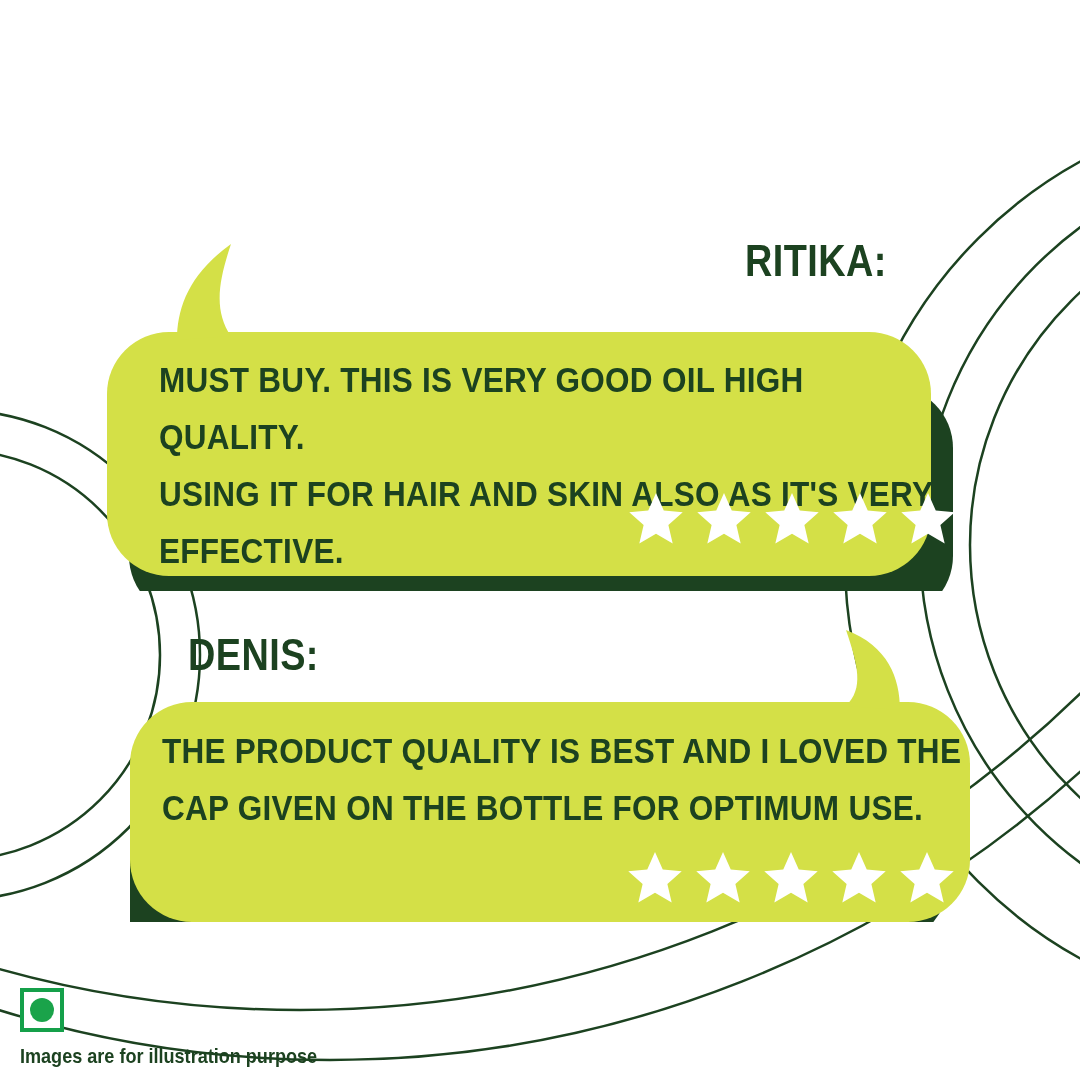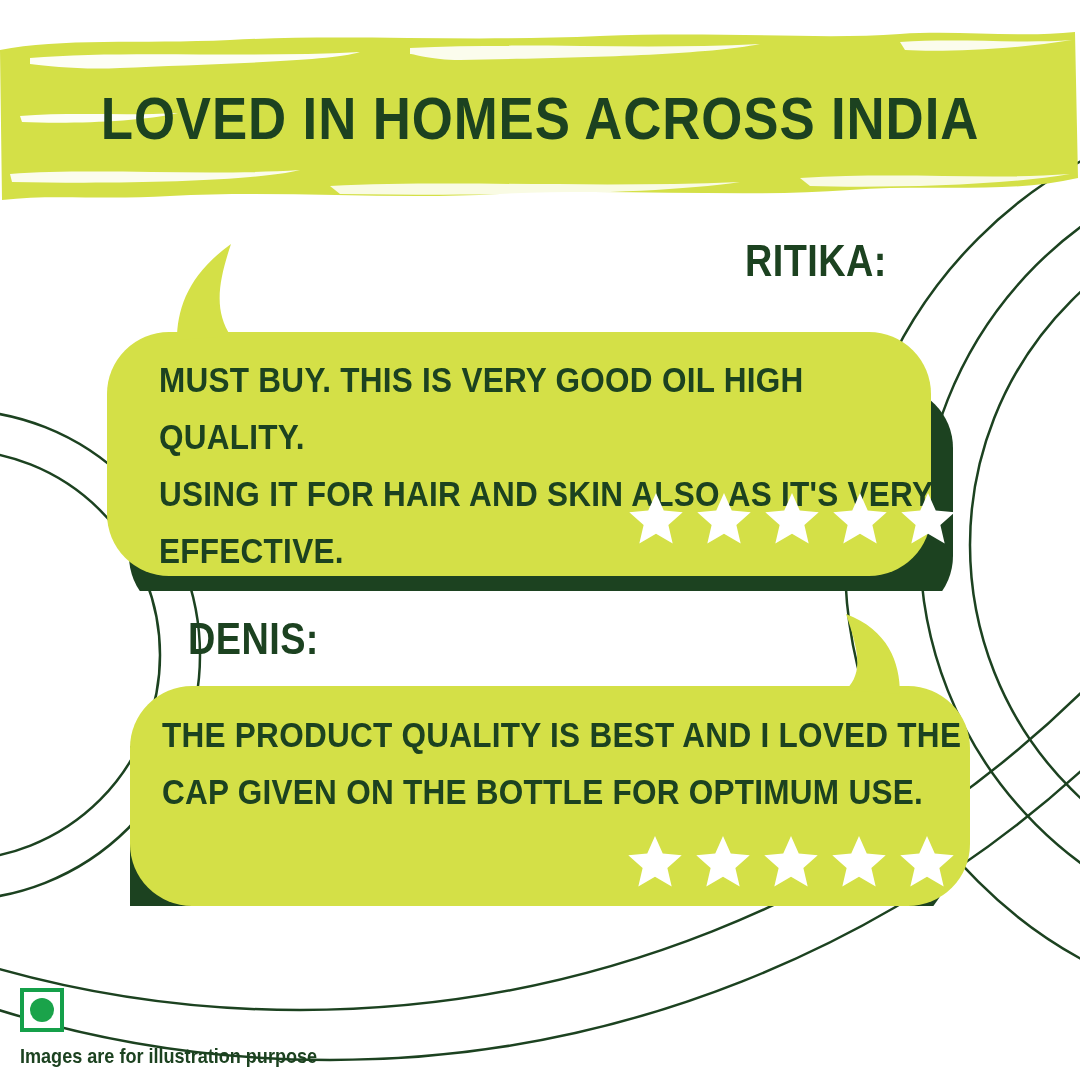--- a/index.html
+++ b/index.html
@@ -151,47 +151,20 @@
 
       <circle cx="1315" cy="545" r="345"></circle>
       <circle cx="1315" cy="545" r="395"></circle>
       <circle cx="1300" cy="560" r="455"></circle>
 
       <circle cx="330" cy="-60" r="1120"></circle>
       <circle cx="300" cy="-110" r="1120"></circle>
     </g>
   </svg>
 
-  <div class="banner-wrap">
-    <svg class="banner-svg" viewBox="0 0 1080 180" preserveAspectRatio="none" xmlns="http://www.w3.org/2000/svg">
-      <path fill="#d4e047" d="
-        M0,22
-        C 60,10 140,16 230,12
-        C 340,6 470,14 600,8
-        C 720,3 820,12 900,6
-        C 960,2 1020,10 1075,4
-        L 1078,150
-        C 1010,166 930,156 850,162
-        C 740,170 620,160 500,166
-        C 390,172 280,162 170,168
-        C 100,172 50,166 2,172
-        Z"></path>
-
-      <g fill="#ffffff">
-        <path d="M30,30 C 120,22 250,30 360,24 C 330,34 200,36 120,40 C 80,42 50,38 30,36 Z" opacity="0.95"></path>
-        <path d="M410,20 C 520,14 640,22 760,16 C 700,28 560,30 460,32 C 430,32 415,26 410,26 Z" opacity="0.9"></path>
-        <path d="M20,88 C 70,84 130,88 178,85 C 140,94 70,96 22,94 Z" opacity="0.95"></path>
-        <path d="M10,146 C 90,140 210,148 300,142 C 250,154 120,156 12,154 Z" opacity="0.9"></path>
-        <path d="M330,158 C 450,152 600,160 740,154 C 660,166 500,168 340,166 Z" opacity="0.85"></path>
-        <path d="M800,150 C 900,144 990,152 1070,146 C 1000,158 880,160 810,158 Z" opacity="0.85"></path>
-        <path d="M900,14 C 960,10 1020,16 1072,12 C 1010,22 940,24 905,22 Z" opacity="0.9"></path>
-      </g>
-    </svg>
-    <div class="banner-title">LOVED IN HOMES ACROSS INDIA</div>
-  </div>
 
   <div class="review" style="left:107px; top:236px; width:840px; height:355px;">
 
     <div class="reviewer-name name-right" style="top:0px; right:60px;">RITIKA:</div>
 
     <svg class="bubble-svg" width="860" height="355" viewBox="0 0 860 355" xmlns="http://www.w3.org/2000/svg">
 
       <path fill="#1c4220" d="
         M62,128 h700 a62,62 0 0 1 62,62 v108 a62,62 0 0 1 -62,62 h-700
         a62,62 0 0 1 -62,-62 v-108 a62,62 0 0 1 62,-62 z" transform="translate(22,22)"></path>
@@ -223,21 +196,21 @@
         </svg>
       <svg class="star" width="62" height="60" viewBox="0 0 24 24">
           <path fill="#ffffff" d="M12 1.6l3.1 7.0 7.6.7-5.75 5.05 1.72 7.45L12 17.9l-6.67 3.9 1.72-7.45L1.3 9.3l7.6-.7z"></path>
         </svg>
       <svg class="star" width="62" height="60" viewBox="0 0 24 24">
           <path fill="#ffffff" d="M12 1.6l3.1 7.0 7.6.7-5.75 5.05 1.72 7.45L12 17.9l-6.67 3.9 1.72-7.45L1.3 9.3l7.6-.7z"></path>
         </svg>
     </div>
   </div>
 
-  <div class="review" style="left:130px; top:614px; width:880px; height:290px;">
+  <div class="review" style="left:130px; top:630px; width:880px; height:290px;">
 
     <div class="reviewer-name name-left" style="top:0px; left:58px;">DENIS:</div>
 
     <svg class="bubble-svg" width="900" height="292" viewBox="0 0 900 292" xmlns="http://www.w3.org/2000/svg">
 
       <path fill="#1c4220" d="
         M62,96 h716 a62,62 0 0 1 62,62 v72 a62,62 0 0 1 -62,62 h-716
         a62,62 0 0 1 -62,-62 v-72 a62,62 0 0 1 62,-62 z" transform="translate(-22,22)"></path>
 
       <path fill="#d4e047" d="

